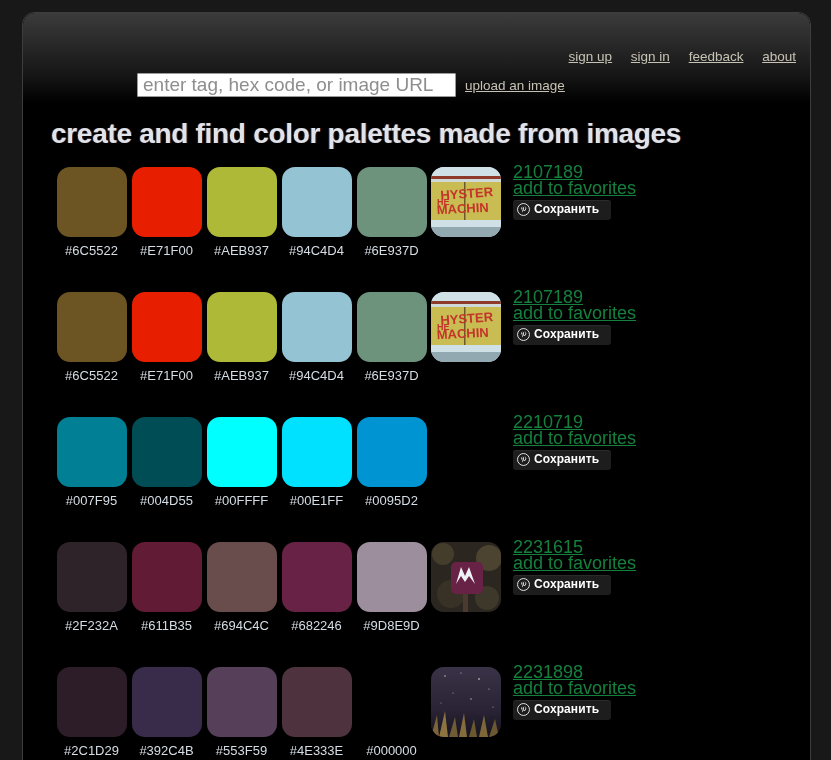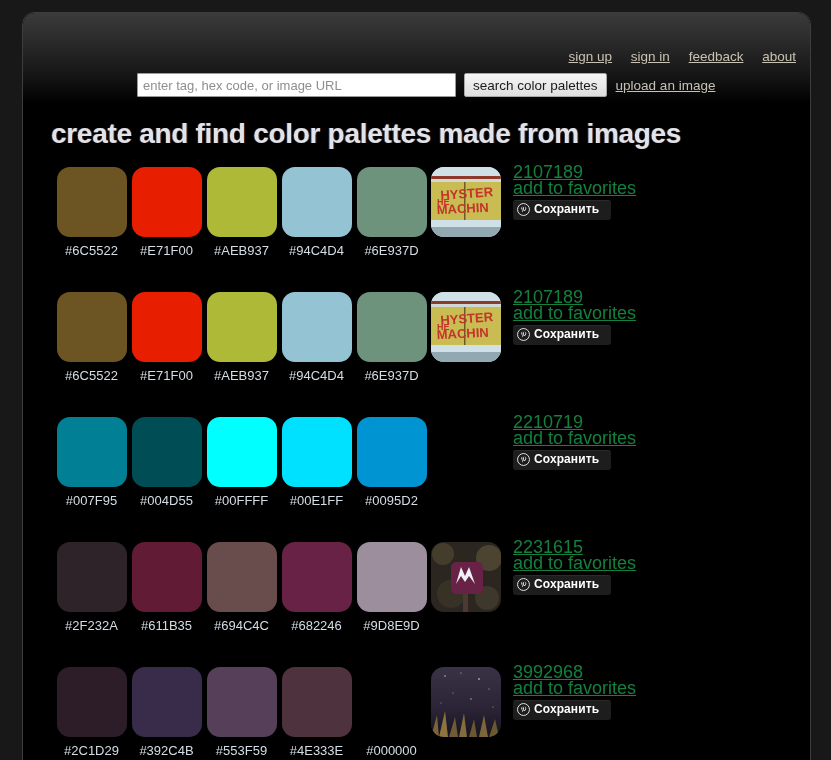--- a/index.html
+++ b/index.html
@@ -65,21 +65,21 @@
     position: absolute;
     left: 114px;
     top: 60px;
     display: flex;
     align-items: center;
   }
   #search-input {
     width: 307px;
     height: 18px;
     padding: 2px 5px;
-    font-size: 13px;
+    font-size: 19px;
     font-family: "Liberation Sans", sans-serif;
     color: #222;
     background: #ffffff;
     border: 1px solid #9a9a9a;
     border-radius: 1px;
     box-sizing: content-box;
   }
   #search-input::placeholder { color: #8e8e8e; }
   #search-submit {
     margin-left: 8px;
@@ -205,21 +205,20 @@
 
     <div id="top-nav">
       <a href="#">sign up</a>
       <a href="#">sign in</a>
       <a href="#">feedback</a>
       <a href="#">about</a>
     </div>
 
     <div id="search-row">
       <input id="search-input" type="text" placeholder="enter tag, hex code, or image URL" style="">
-      <button id="search-submit">search color palettes</button>
       <a id="upload-link" href="#">upload an image</a>
     </div>
   </div>
 
   <div id="tagline">create and find color palettes made from images</div>
 
   <div id="palette-list">
       <div class="palette-row">
         <div class="swatches"><div class="swatch-cell"><div class="swatch-chip" style="background: rgb(108, 85, 34);"></div><span class="swatch-label">#6C5522</span></div><div class="swatch-cell"><div class="swatch-chip" style="background: rgb(231, 31, 0);"></div><span class="swatch-label">#E71F00</span></div><div class="swatch-cell"><div class="swatch-chip" style="background: rgb(174, 185, 55);"></div><span class="swatch-label">#AEB937</span></div><div class="swatch-cell"><div class="swatch-chip" style="background: rgb(148, 196, 212);"></div><span class="swatch-label">#94C4D4</span></div><div class="swatch-cell"><div class="swatch-chip" style="background: rgb(110, 147, 125);"></div><span class="swatch-label">#6E937D</span></div></div>
         <div class="thumb" style="left: 408px;">
@@ -324,21 +323,21 @@
             <circle cx="62" cy="40" r="0.6" fill="#fff" opacity="0.6"></circle>
             <path d="M0 70 L6 48 L8 70 Z" fill="#7a6438"></path>
             <path d="M8 70 L14 44 L17 70 Z" fill="#8d7340"></path>
             <path d="M18 70 L24 50 L27 70 Z" fill="#6f5c34"></path>
             <path d="M28 70 L33 46 L36 70 Z" fill="#856c3c"></path>
             <path d="M38 70 L43 52 L46 70 Z" fill="#6a582f"></path>
             <path d="M48 70 L53 48 L57 70 Z" fill="#7d6739"></path>
             <path d="M58 70 L64 52 L68 70 Z" fill="#6a5830"></path>
           </svg>
         </div>
-        <div class="info" style="left: 490px;"><a href="#">3992968</a><a href="#">add to favorites</a><div class="pin-btn">
+        <div class="info" style="left: 490px;"><a href="#">2231898</a><a href="#">add to favorites</a><div class="pin-btn">
             <svg class="pin-icon" viewBox="0 0 24 24" aria-hidden="true">
               <circle cx="12" cy="12" r="11" fill="none" stroke="#ffffff" stroke-width="1.6"></circle>
               <path d="M12.6 5.8c-3.2 0-5 2-5 4.1 0 1 .5 2.1 1.4 2.5.2.1.3 0 .3-.2l.1-.6c0-.2 0-.3-.1-.4-.3-.4-.5-.9-.5-1.5 0-1.9 1.5-3.6 3.8-3.6 2.1 0 3.2 1.2 3.2 2.9 0 2.1-1 3.9-2.4 3.9-.8 0-1.4-.6-1.2-1.4.2-1 .7-2 .7-2.7 0-.6-.3-1.1-1-1.1-.8 0-1.5.8-1.5 2 0 .7.3 1.2.3 1.2l-1 4.1c-.2.9-.1 2.1 0 2.2 0 .1.2.1.2 0 .1-.1.8-1 1-1.9l.5-1.9c.3.5 1 .9 1.8.9 2.3 0 3.9-2 3.9-4.8 0-2.1-1.8-3.7-4.5-3.7z" fill="#ffffff"></path>
             </svg>
             <span class="pin-label">Сохранить</span>
           </div></div>
       </div>
     </div>
 
 </div>

